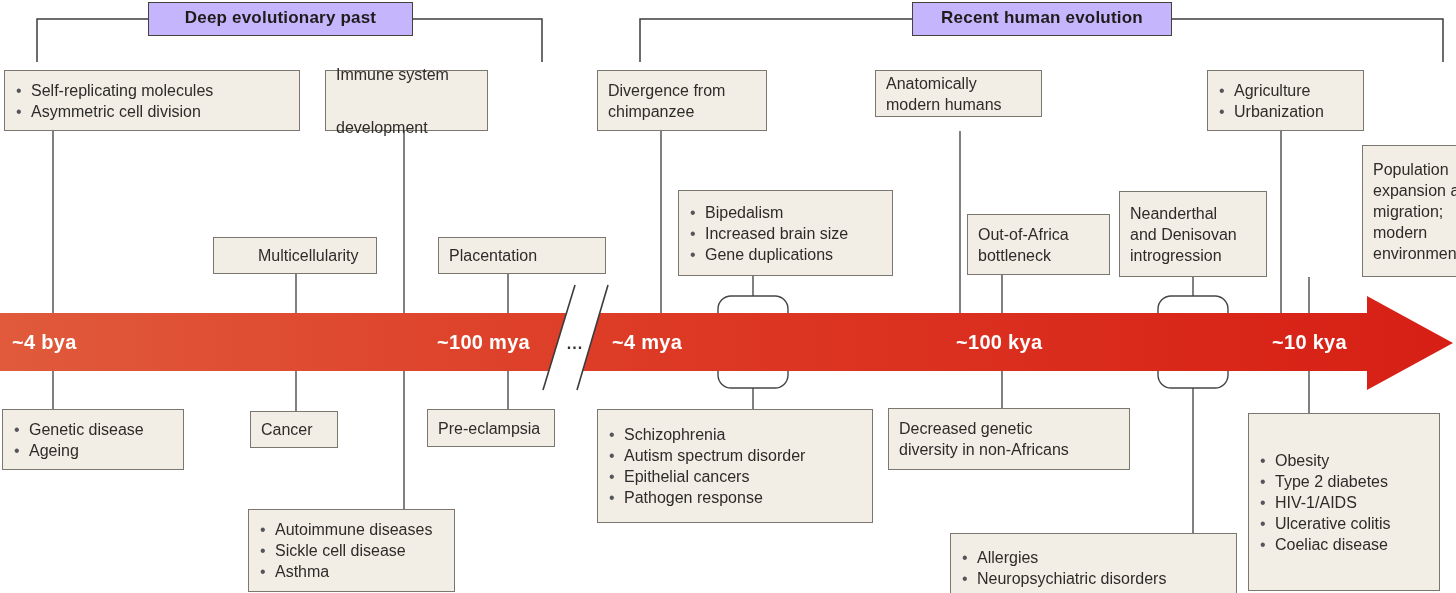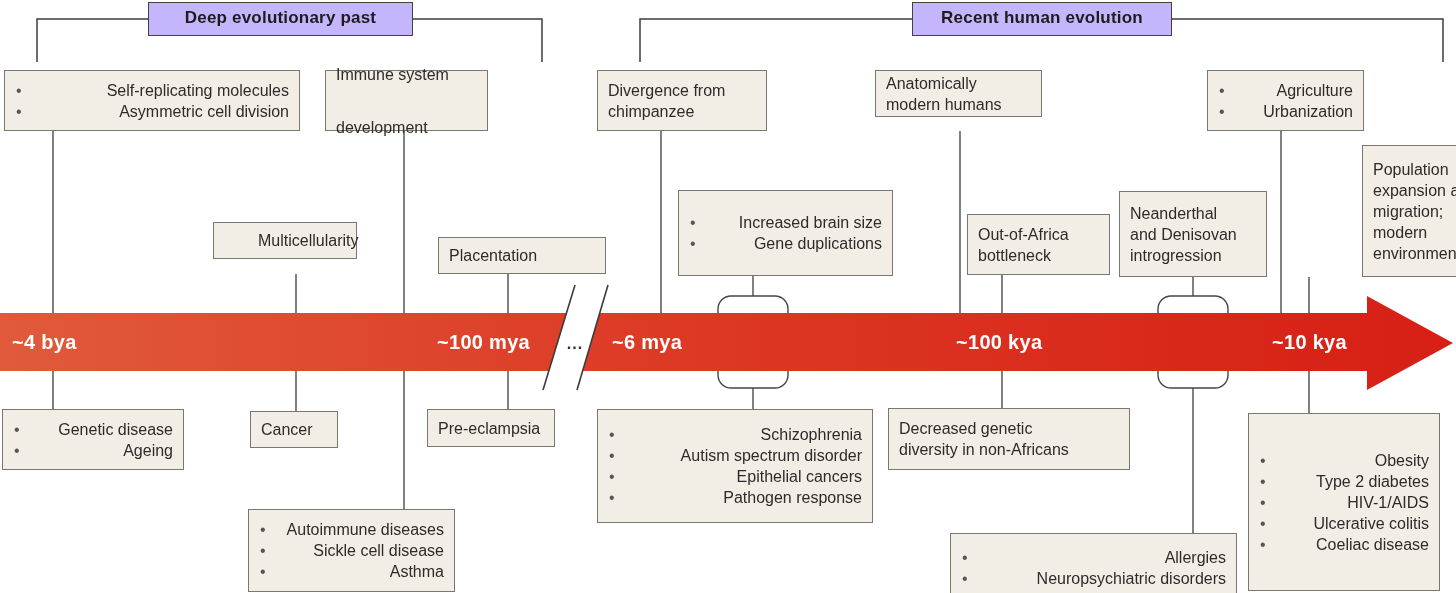--- a/index.html
+++ b/index.html
@@ -15,21 +15,21 @@
     padding:6px 10px;color:#2e2c29;font-size:16px;line-height:21px;
     text-align:left;
   }
   .hdr{
     background:#c4b5fd;border:1.7px solid #45423c;
     font-weight:bold;font-size:17px;color:#1f1d1b;
     align-items:center;justify-content:flex-start;padding:4px 8px;
     letter-spacing:0.2px;
   }
   .bl{list-style:none;margin:0;padding:0;}
-  .bl li{position:relative;padding-left:16px;text-align:right;}
+  .bl li{position:relative;padding-left:16px;}
   .bl li::before{content:"\2022";position:absolute;left:1px;top:0;color:#55565b;}
   .tl{
     position:absolute;z-index:3;color:#ffffff;font-weight:bold;
     font-size:20px;line-height:22px;letter-spacing:0.3px;white-space:nowrap;
   }
   .dots{
     position:absolute;z-index:4;color:#2f2f2f;font-weight:bold;
     font-size:16px;line-height:16px;letter-spacing:1px;width:34px;text-align:center;
   }
 </style>
@@ -96,35 +96,36 @@
       <li>Self-replicating molecules</li>
       <li>Asymmetric cell division</li>
     </ul>
   </div>
 
   <div class="box" style="left:325px;top:70px;width:163px;height:61px;gap:32px;">
     <div>Immune system</div>
     <div>development</div>
   </div>
 
-  <div class="box" style="left:213px;top:222px;width:144px;height:37px;padding-left:44px;">
+  <div class="box" style="left:213px;top:237px;width:164px;height:37px;padding-left:44px;">
     <div>Multicellularity</div>
   </div>
 
   <div class="box" style="left:438px;top:237px;width:168px;height:37px;">
     <div>Placentation</div>
   </div>
 
   <div class="box" style="left:597px;top:70px;width:170px;height:61px;">
     <div>Divergence from</div>
     <div>chimpanzee</div>
   </div>
 
   <div class="box" style="left:678px;top:190px;width:215px;height:86px;">
     <ul class="bl">
+      <li>Bipedalism</li>
       <li>Increased brain size</li>
       <li>Gene duplications</li>
     </ul>
   </div>
 
   <div class="box" style="left:875px;top:70px;width:167px;height:47px;">
     <div>Anatomically</div>
     <div>modern humans</div>
   </div>
 
@@ -203,19 +204,19 @@
       <li>Obesity</li>
       <li>Type 2 diabetes</li>
       <li>HIV-1/AIDS</li>
       <li>Ulcerative colitis</li>
       <li>Coeliac disease</li>
     </ul>
   </div>
 
   <div class="tl" style="left:12px;top:331px;">~4 bya</div>
   <div class="tl" style="left:437px;top:331px;">~100 mya</div>
-  <div class="tl" style="left:612px;top:331px;">~6 mya</div>
+  <div class="tl" style="left:612px;top:331px;">~4 mya</div>
   <div class="tl" style="left:956px;top:331px;">~100 kya</div>
   <div class="tl" style="left:1272px;top:331px;">~10 kya</div>
 
   <div class="dots" style="left:558px;top:336px;">...</div>
 
 </div>
 
 </body></html>

